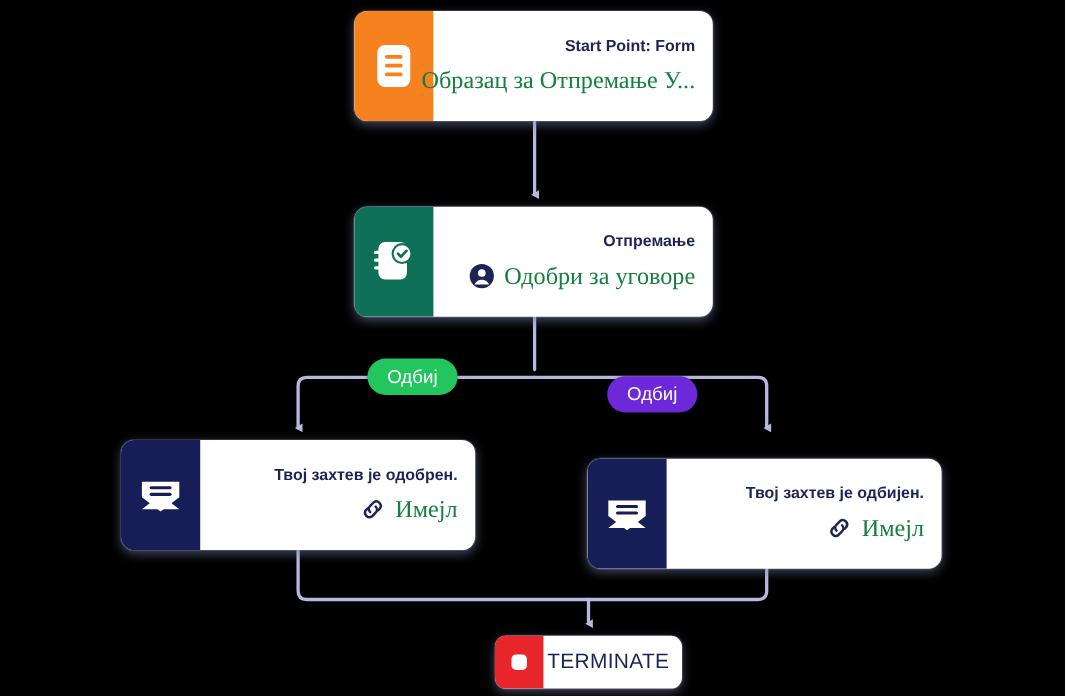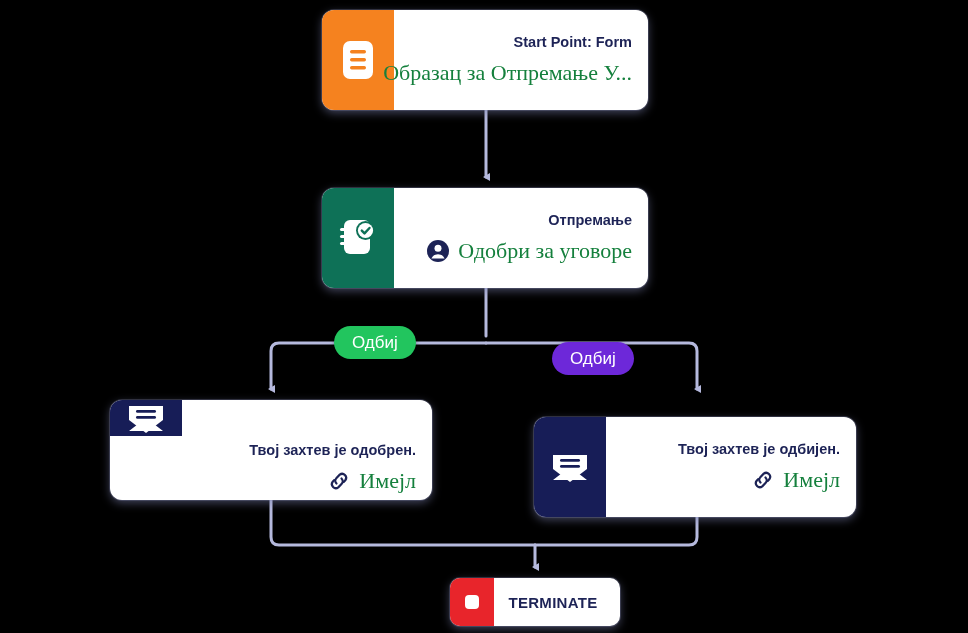--- a/index.html
+++ b/index.html
@@ -88,44 +88,43 @@
     left: 322px; top: 10px; width: 326px; height: 100px;
   }
   #node-start .node-icon { width: 72px; background: #F5821F; }
 
   #node-approval {
     left: 322px; top: 188px; width: 326px; height: 100px;
   }
   #node-approval .node-icon { width: 72px; background: #0E7157; }
 
   #node-email-approved {
-    left: 110px; top: 400px; width: 322px; height: 100px; flex-direction: column;
+    left: 110px; top: 400px; width: 322px; height: 100px;
   }
   #node-email-approved .node-icon { width: 72px; background: #171D57; }
 
   #node-email-rejected {
     left: 534px; top: 400px; width: 322px; height: 100px; margin-top: 17px;
   }
   #node-email-rejected .node-icon { width: 72px; background: #171D57; }
 
   #node-terminate {
     left: 450px; top: 578px; width: 170px; height: 48px;
     border-radius: 10px;
   }
   #node-terminate .node-icon { width: 44px; background: #E8252B; }
   #node-terminate .term-label {
     flex: 1 1 auto;
     display: flex;
     align-items: center;
     justify-content: center;
     color: #1d2356;
-    font-size: 15px;
+    font-size: 19px;
     letter-spacing: 0.3px;
     padding-right: 8px;
-    font-weight: bold;
   }
 
   
   .badge {
     position: absolute;
     display: flex;
     align-items: center;
     justify-content: center;
     height: 33px;
     padding: 0 18px;

